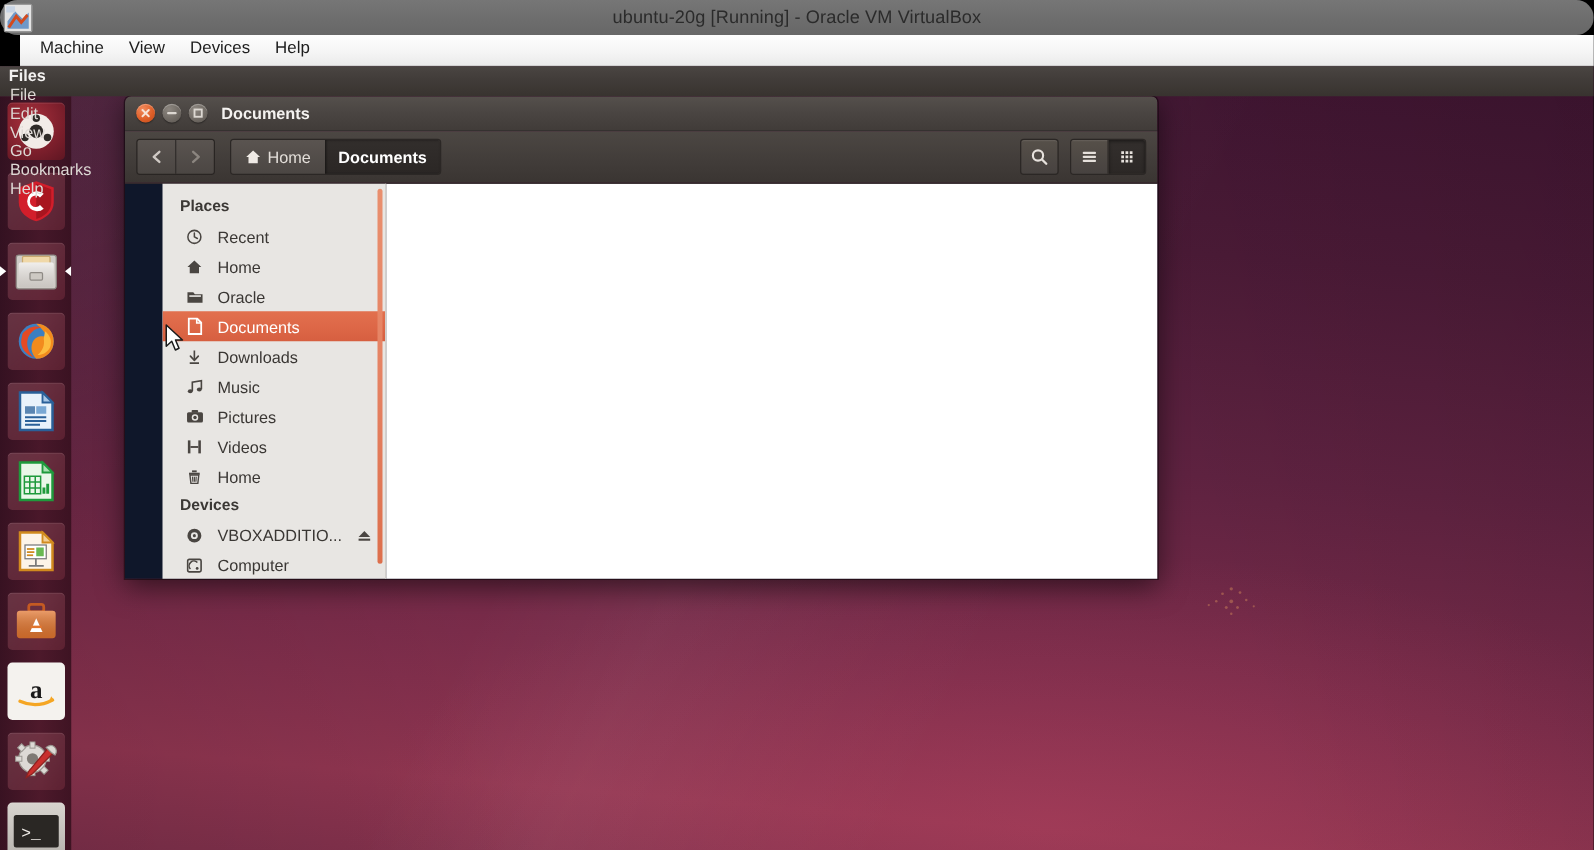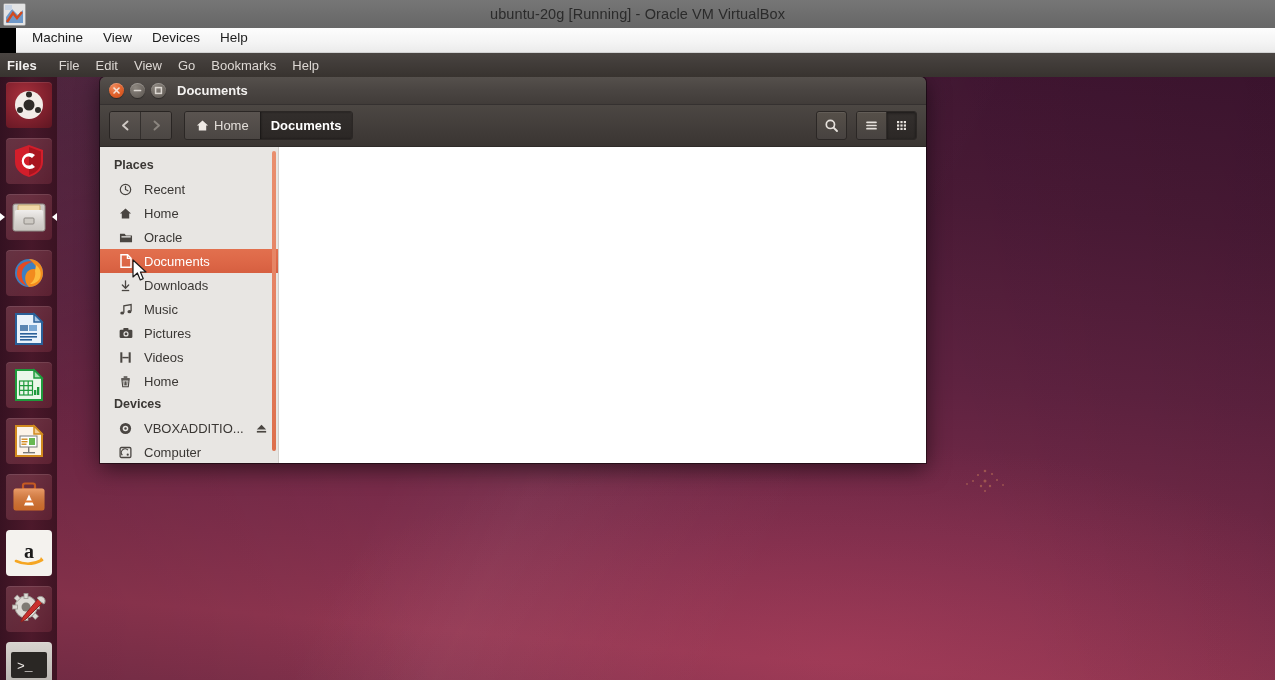--- a/index.html
+++ b/index.html
@@ -23,20 +23,21 @@
 
   
   .vbox-titlebar {
     position: absolute;
     left: 0; top: 0;
     width: 1275px; height: 28px;
     background: linear-gradient(180deg, #767676 0%, #6e6e6e 50%, #676767 100%);
     display: flex;
     align-items: center;
     box-sizing: border-box;
+    border-radius: 14px;
   }
   .vbox-appicon {
     position: absolute;
     left: 3px; top: 3px;
     width: 21px; height: 21px;
     background: linear-gradient(135deg, #e9e9e9 0%, #cfcfcf 100%);
     border: 1px solid #9a9a9a;
     border-radius: 2px;
     overflow: hidden;
   }
@@ -108,23 +109,24 @@
     pointer-events: none;
   }
 
   
   .panel {
     position: absolute;
     left: 0; top: 53px;
     width: 1275px; height: 24px;
     background: linear-gradient(180deg, #4a4542 0%, #413c39 45%, #38332f 100%);
     display: flex;
-    align-items: center;
+    align-items: flex-start;
     box-sizing: border-box;
     z-index: 40;
+    flex-direction: column;
   }
   .panel-app {
     font-size: 13px;
     font-weight: bold;
     color: #f2f0ef;
     padding: 0 14px 0 7px;
     white-space: nowrap;
   }
   .panel-menu {
     font-size: 13px;
@@ -283,21 +285,22 @@
     box-shadow: inset 0 1px 0 rgba(255,255,255,0.08);
   }
   .viewgroup { display: flex; border: 1px solid #2b2725; border-radius: 3px; overflow: hidden; }
   .viewgroup .tbtn { border: none; border-radius: 0; }
   .viewgroup .tbtn + .tbtn { border-left: 1px solid #2f2b29; }
   .tbtn.active { background: linear-gradient(180deg, #332f2d 0%, #2c2826 100%); box-shadow: inset 0 1px 3px rgba(0,0,0,0.5); }
 
   .nw-body {
     display: flex;
     height: 317px;
-    background: #eab308;
+    background: #0f172a;
+    padding-left: 30px;
   }
   .sidebar {
     position: relative;
     width: 179px;
     background: #e8e6e3;
     border-right: 1px solid #d2cfcb;
     padding-top: 7px;
     box-sizing: border-box;
     overflow: hidden;
   }

